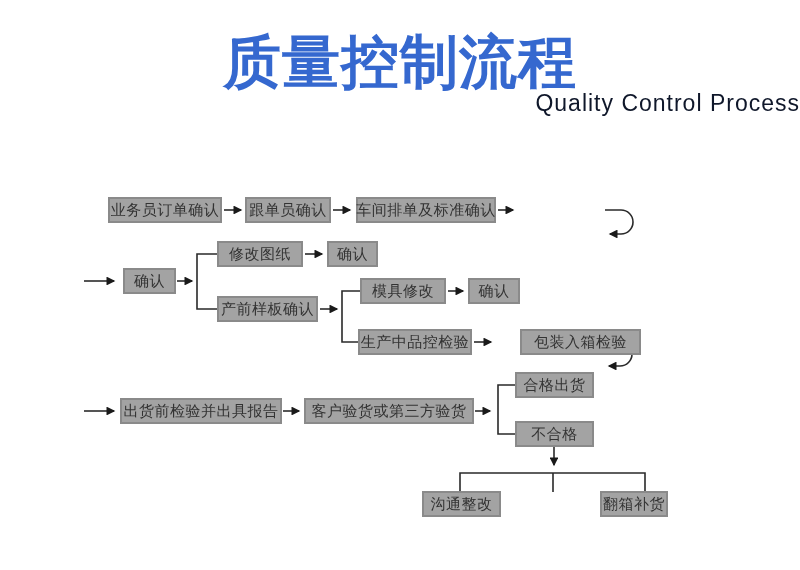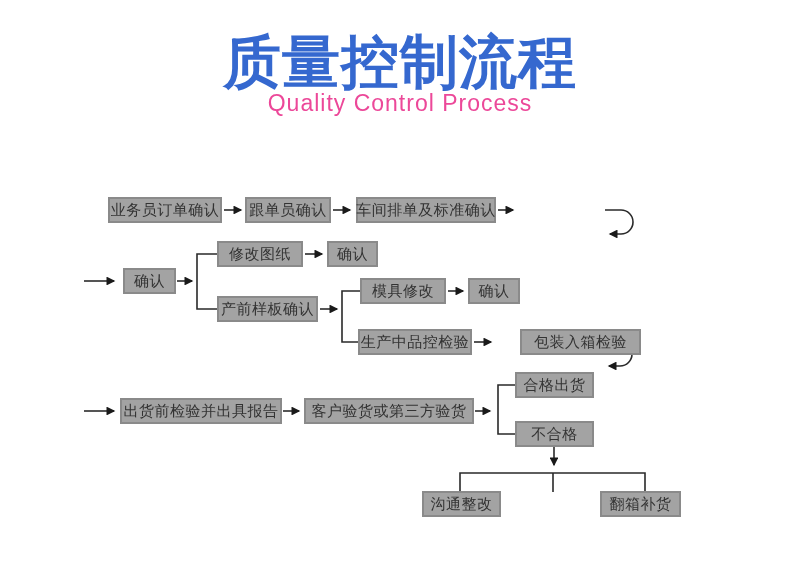--- a/index.html
+++ b/index.html
@@ -11,23 +11,23 @@
     overflow:hidden;
   }
   .title{
     position:absolute;left:0;top:36px;width:800px;
     text-align:center;
     font-size:58px;line-height:52px;font-weight:bold;
     color:#3568cf;letter-spacing:1px;
   }
   .subtitle{
     position:absolute;left:0;top:91px;width:800px;
-    text-align:center;
+    text-align:right;
     font-size:23px;line-height:24px;font-weight:400;
-    color:#ec4899;letter-spacing:1px;
+    color:#0f172a;letter-spacing:1px;
   }
   svg.connectors{position:absolute;left:0;top:0;}
   .node{
     position:absolute;
     box-sizing:border-box;
     background:#a3a3a3;
     border:2px solid #8a8a8a;
     color:#333333;
     font-size:15px;
     display:flex;align-items:center;justify-content:center;
@@ -88,15 +88,15 @@
   <div class="node" style="left:468px;top:278px;width:52px;height:26px">确认</div>
   <div class="node" style="left:358px;top:329px;width:114px;height:26px">生产中品控检验</div>
   <div class="node" style="left:520px;top:329px;width:121px;height:26px">包装入箱检验</div>
 
   <div class="node" style="left:120px;top:398px;width:162px;height:26px">出货前检验并出具报告</div>
   <div class="node" style="left:304px;top:398px;width:170px;height:26px">客户验货或第三方验货</div>
   <div class="node" style="left:515px;top:372px;width:79px;height:26px">合格出货</div>
   <div class="node" style="left:515px;top:421px;width:79px;height:26px">不合格</div>
 
   <div class="node" style="left:422px;top:491px;width:79px;height:26px">沟通整改</div>
-  <div class="node" style="left:600px;top:491px;width:81px;height:26px">翻箱补货</div>
+  <div class="node" style="left:600px;top:491px;width:68px;height:26px">翻箱补货</div>
 
 </div>
 
 </body></html>

